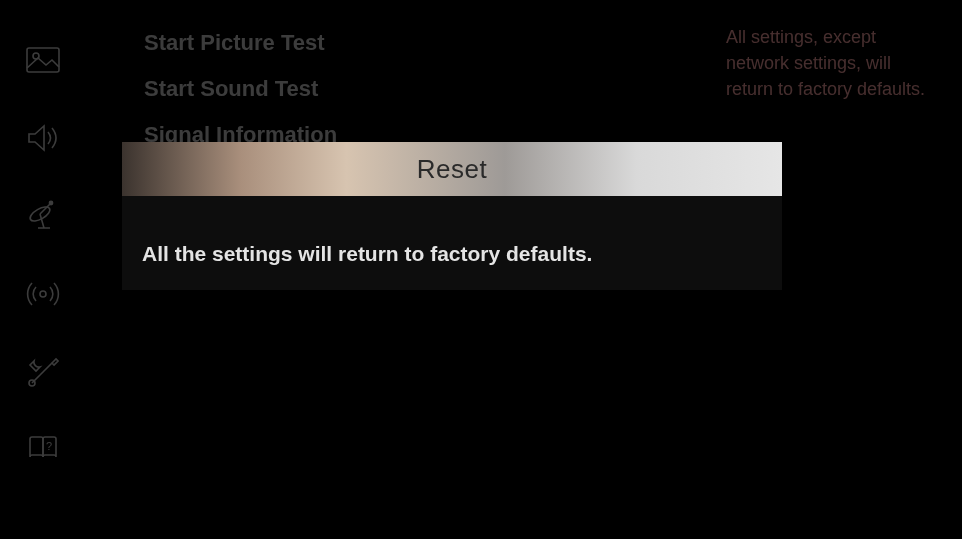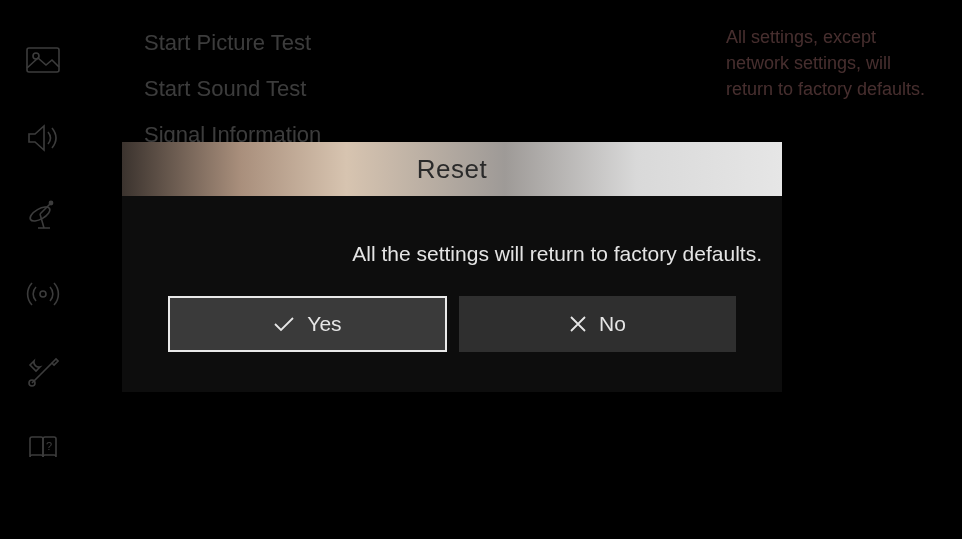--- a/index.html
+++ b/index.html
@@ -43,21 +43,21 @@
   }
   .page-title {
     font-size: 36px;
     font-weight: 300;
     color: #e6e6e6;
     letter-spacing: 0.5px;
     margin-bottom: 22px;
   }
   .menu-item {
     font-size: 22px;
-    font-weight: 400;
+    font-weight: 700;
     color: #d6d6d6;
     padding: 10px 4px;
   }
   .desc {
     position: absolute;
     top: 24px;
     right: 26px;
     width: 210px;
     font-size: 18px;
     line-height: 1.45;
@@ -83,24 +83,24 @@
     color: #2a2a2a;
     background: linear-gradient(90deg,
        #3b332e 0%,
        #a98f7c 18%,
        #d7c4b0 34%,
        #9e9a97 58%,
        #d9d9d9 78%,
        #e6e6e6 100%);
   }
   .modal-body {
-    padding: 46px 20px 30px 20px;
-    text-align: right;
+    padding: 46px 20px 24px 20px;
+    text-align: left;
     font-size: 21px;
-    font-weight: 400;
+    font-weight: 700;
     color: #e4e4e4;
   }
   .modal-actions {
     display: flex;
     gap: 12px;
     padding: 0 46px 40px 46px;
   }
   .btn {
     flex: 1;
     height: 56px;
@@ -183,31 +183,13 @@
     <div class="menu-item">Reset Smart Hub</div>
     <div class="menu-item">Reset</div>
   </div>
 
   <div class="desc">All settings, except network settings, will return to factory defaults.</div>
 </div>
 
 <div class="modal">
   <div class="modal-header">Reset</div>
   <div class="modal-body">All the settings will return to factory defaults.</div>
-  <div class="modal-actions">
-    <div class="btn selected">
-      <span>
-        <svg width="22" height="16" viewBox="0 0 22 16" fill="none" stroke="#e6e6e6" stroke-width="1.8">
-          <path d="M2 8 L8 14 L20 2"></path>
-        </svg>
-      </span>
-      <span>Yes</span>
-    </div>
-    <div class="btn">
-      <span>
-        <svg width="18" height="18" viewBox="0 0 18 18" fill="none" stroke="#e6e6e6" stroke-width="1.8">
-          <path d="M2 2 L16 16 M16 2 L2 16"></path>
-        </svg>
-      </span>
-      <span>No</span>
-    </div>
-  </div>
 </div>
 
 </body></html>

